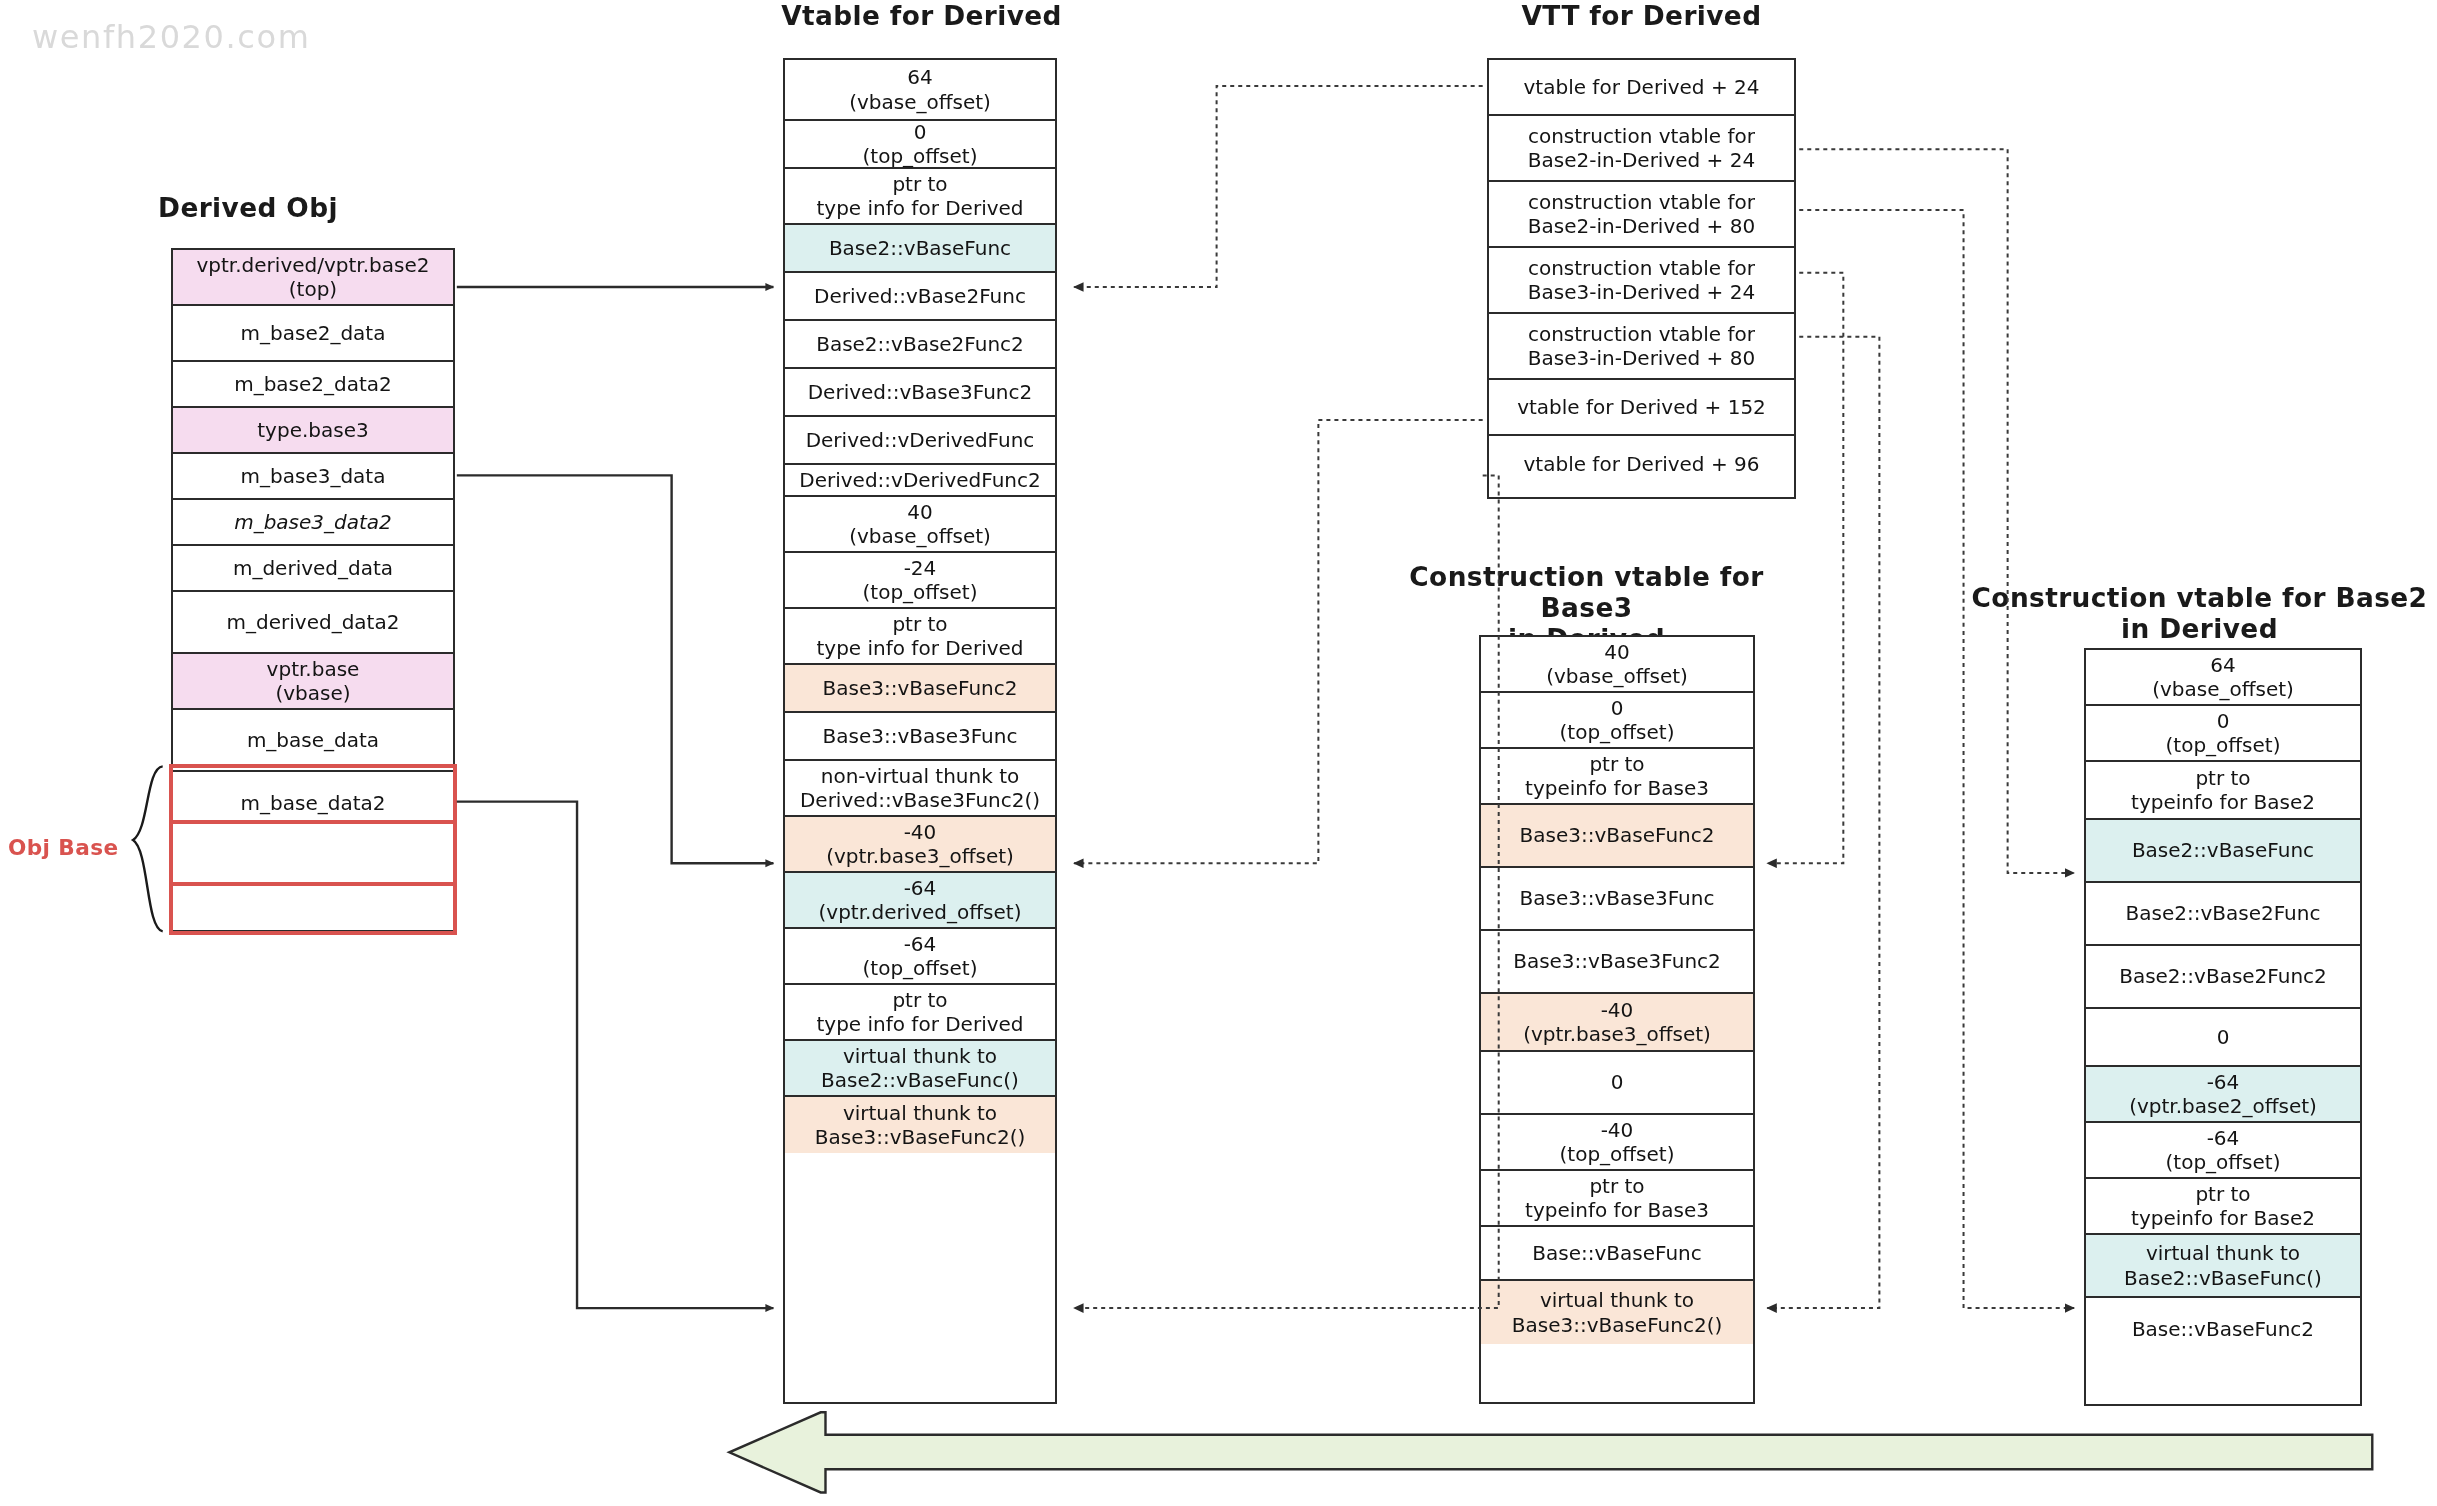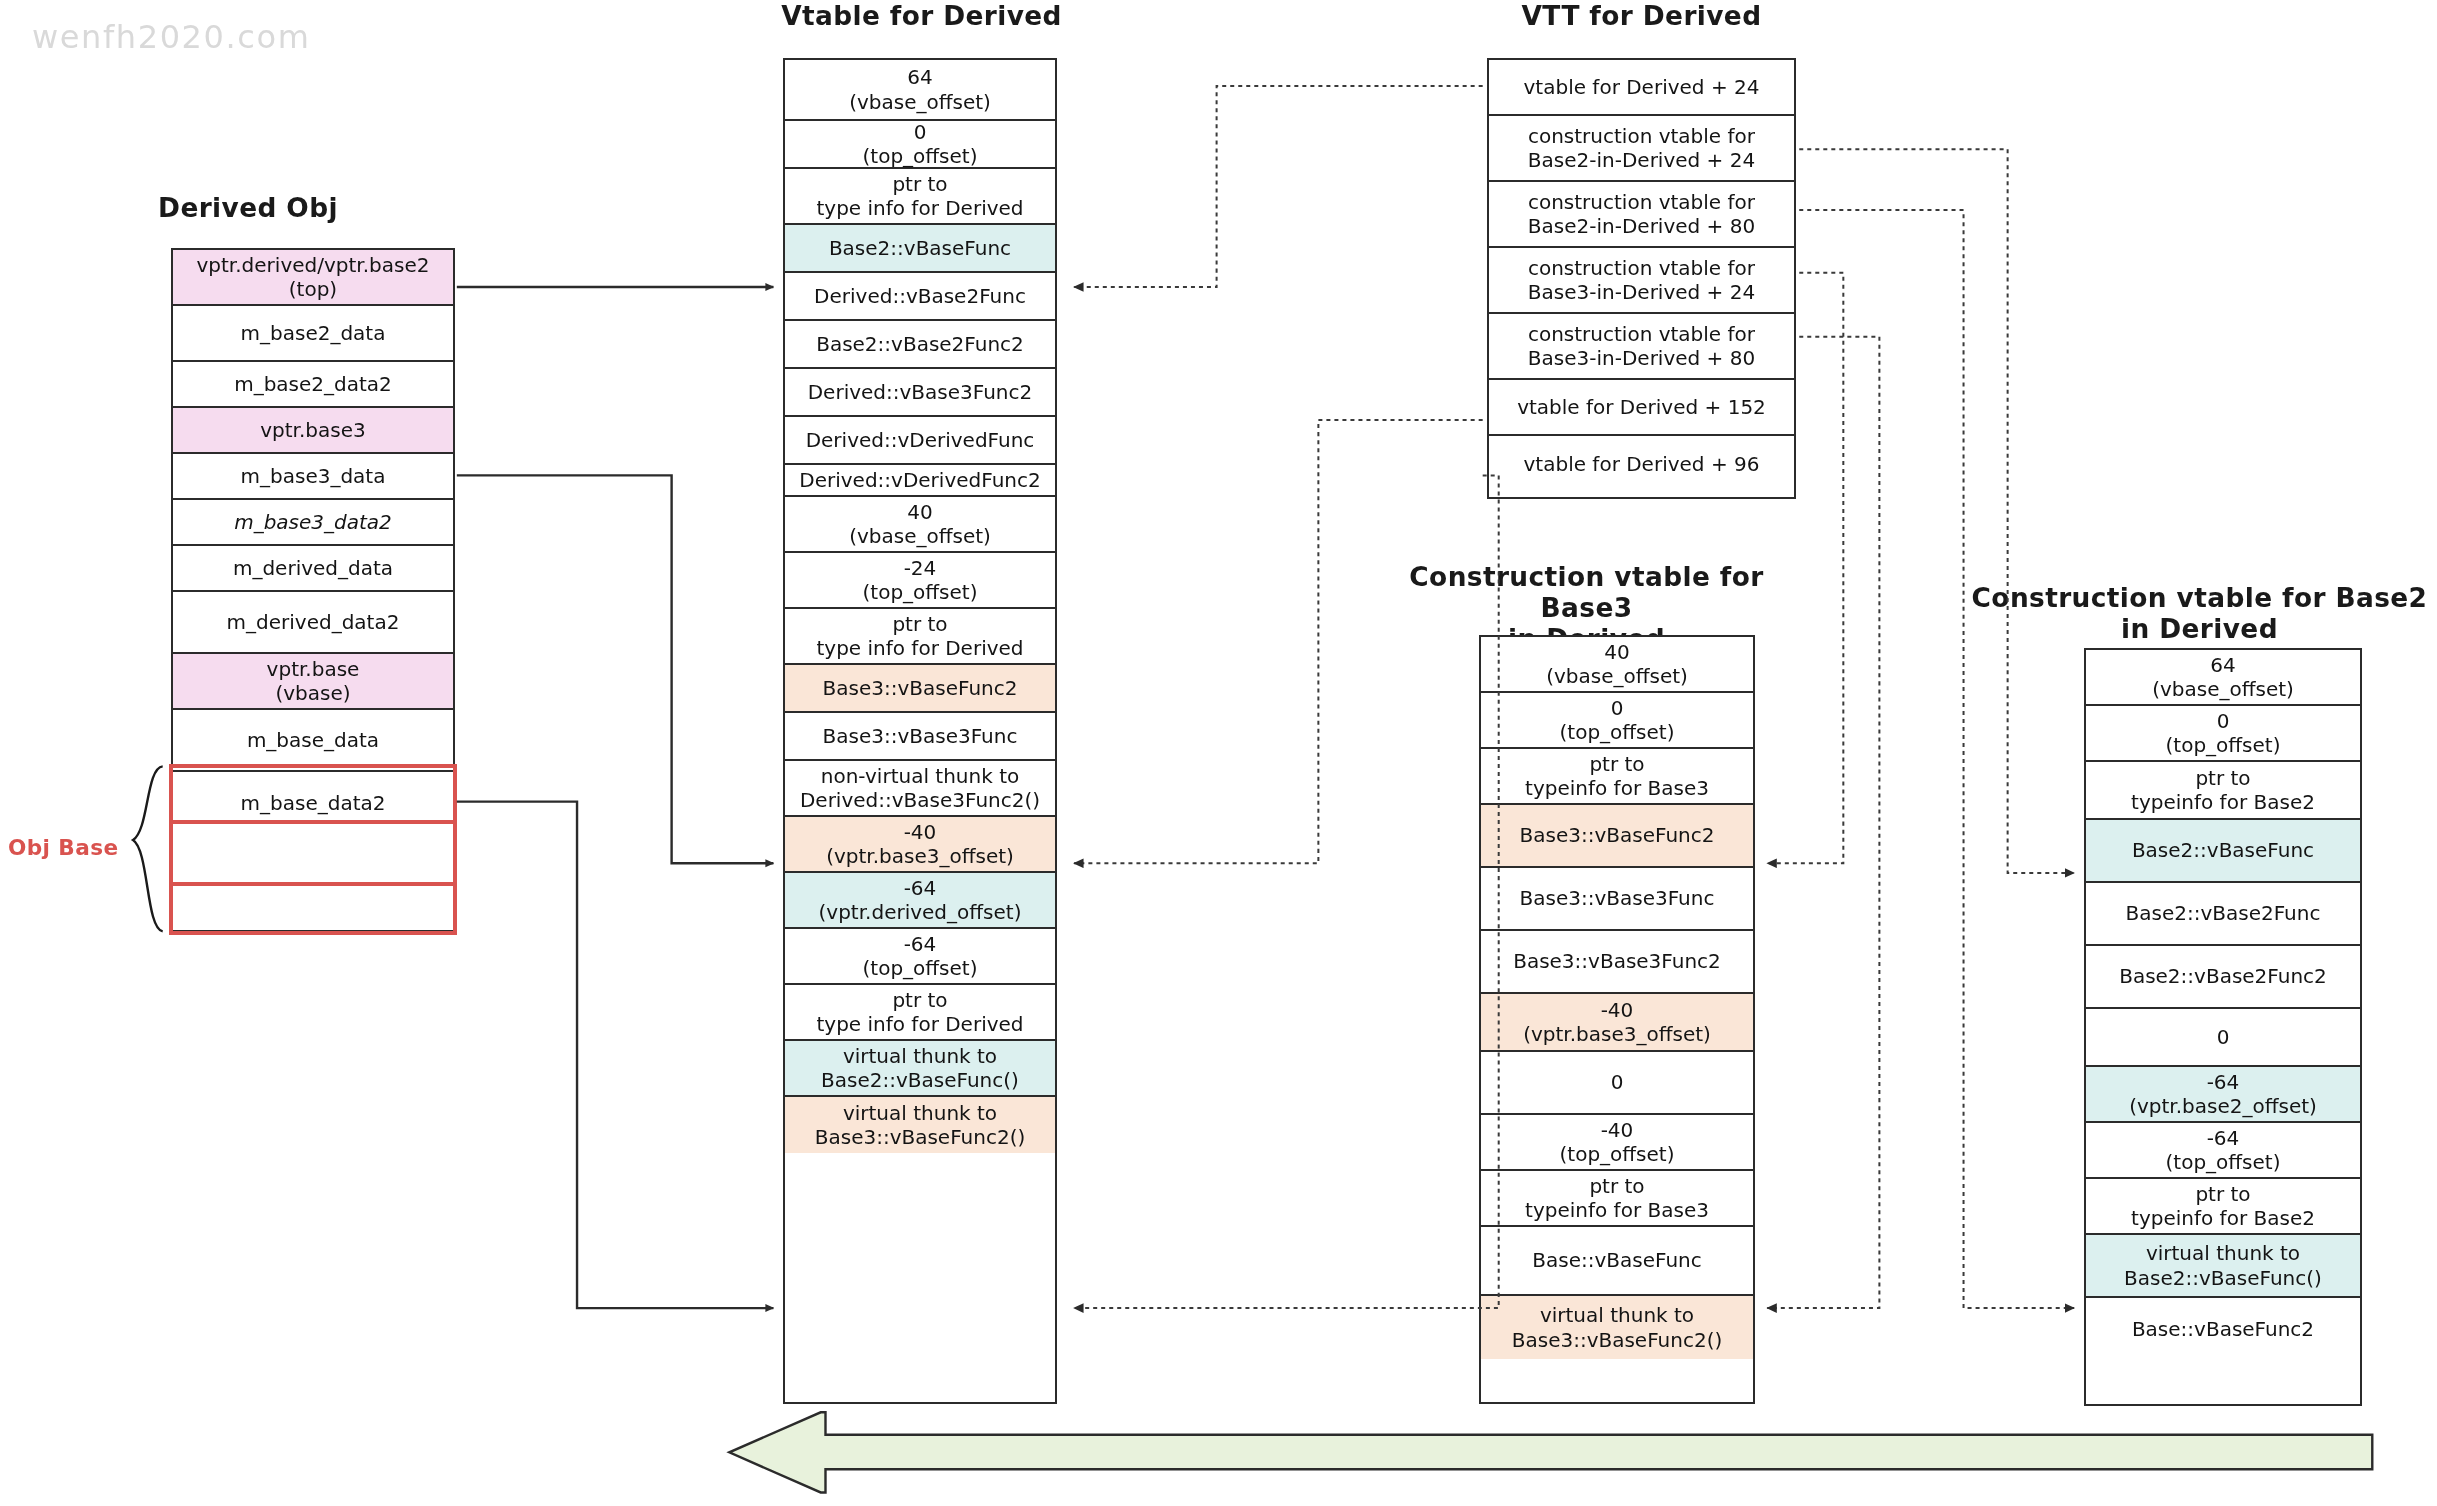--- a/index.html
+++ b/index.html
@@ -102,21 +102,21 @@
 in Derived</div>
 
   <div class="coltitle" style="left: 1967px; top: 582px; width: 465px; white-space: pre-line;">Construction vtable for Base2
 in Derived</div>
 
   <div class="tbl" id="t-derived-obj" style="left:171px;top:248px;width:284px;height:684px;">
       <div class="cell c-pink" style="height: 56px;">vptr.derived/vptr.base2
 (top)</div>
       <div class="cell" style="height: 56px;">m_base2_data</div>
       <div class="cell" style="height: 46px;">m_base2_data2</div>
-      <div class="cell c-pink" style="height: 46px;">vptr.base3</div>
+      <div class="cell c-pink" style="height: 46px;">type.base3</div>
       <div class="cell" style="height: 46px;">m_base3_data</div>
       <div class="cell" style="height: 46px; font-style: italic;">m_base3_data2</div>
       <div class="cell" style="height: 46px;">m_derived_data</div>
       <div class="cell" style="height: 62px;">m_derived_data2</div>
       <div class="cell c-pink" style="height: 56px;">vptr.base
 (vbase)</div>
       <div class="cell" style="height: 62px;">m_base_data</div>
       <div class="cell" style="height: 62px;">m_base_data2</div>
     </div>
 
@@ -181,21 +181,21 @@
       <div class="cell c-peach" style="height: 63px;">Base3::vBaseFunc2</div>
       <div class="cell" style="height: 63px;">Base3::vBase3Func</div>
       <div class="cell" style="height: 63px;">Base3::vBase3Func2</div>
       <div class="cell c-peach" style="height: 58px;">-40
 (vptr.base3_offset)</div>
       <div class="cell" style="height: 63px;">0</div>
       <div class="cell" style="height: 56px;">-40
 (top_offset)</div>
       <div class="cell" style="height: 56px;">ptr to
 typeinfo for Base3</div>
-      <div class="cell" style="height: 69px;">Base::vBaseFunc</div>
+      <div class="cell" style="height: 54px;">Base::vBaseFunc</div>
       <div class="cell c-peach" style="height: 63px;">virtual thunk to
 Base3::vBaseFunc2()</div>
     </div>
 
   <div class="tbl" id="t-ctor-base2" style="left:2084px;top:648px;width:278px;height:758px;">
       <div class="cell" style="height: 56px;">64
 (vbase_offset)</div>
       <div class="cell" style="height: 56px;">0
 (top_offset)</div>
       <div class="cell" style="height: 58px;">ptr to

